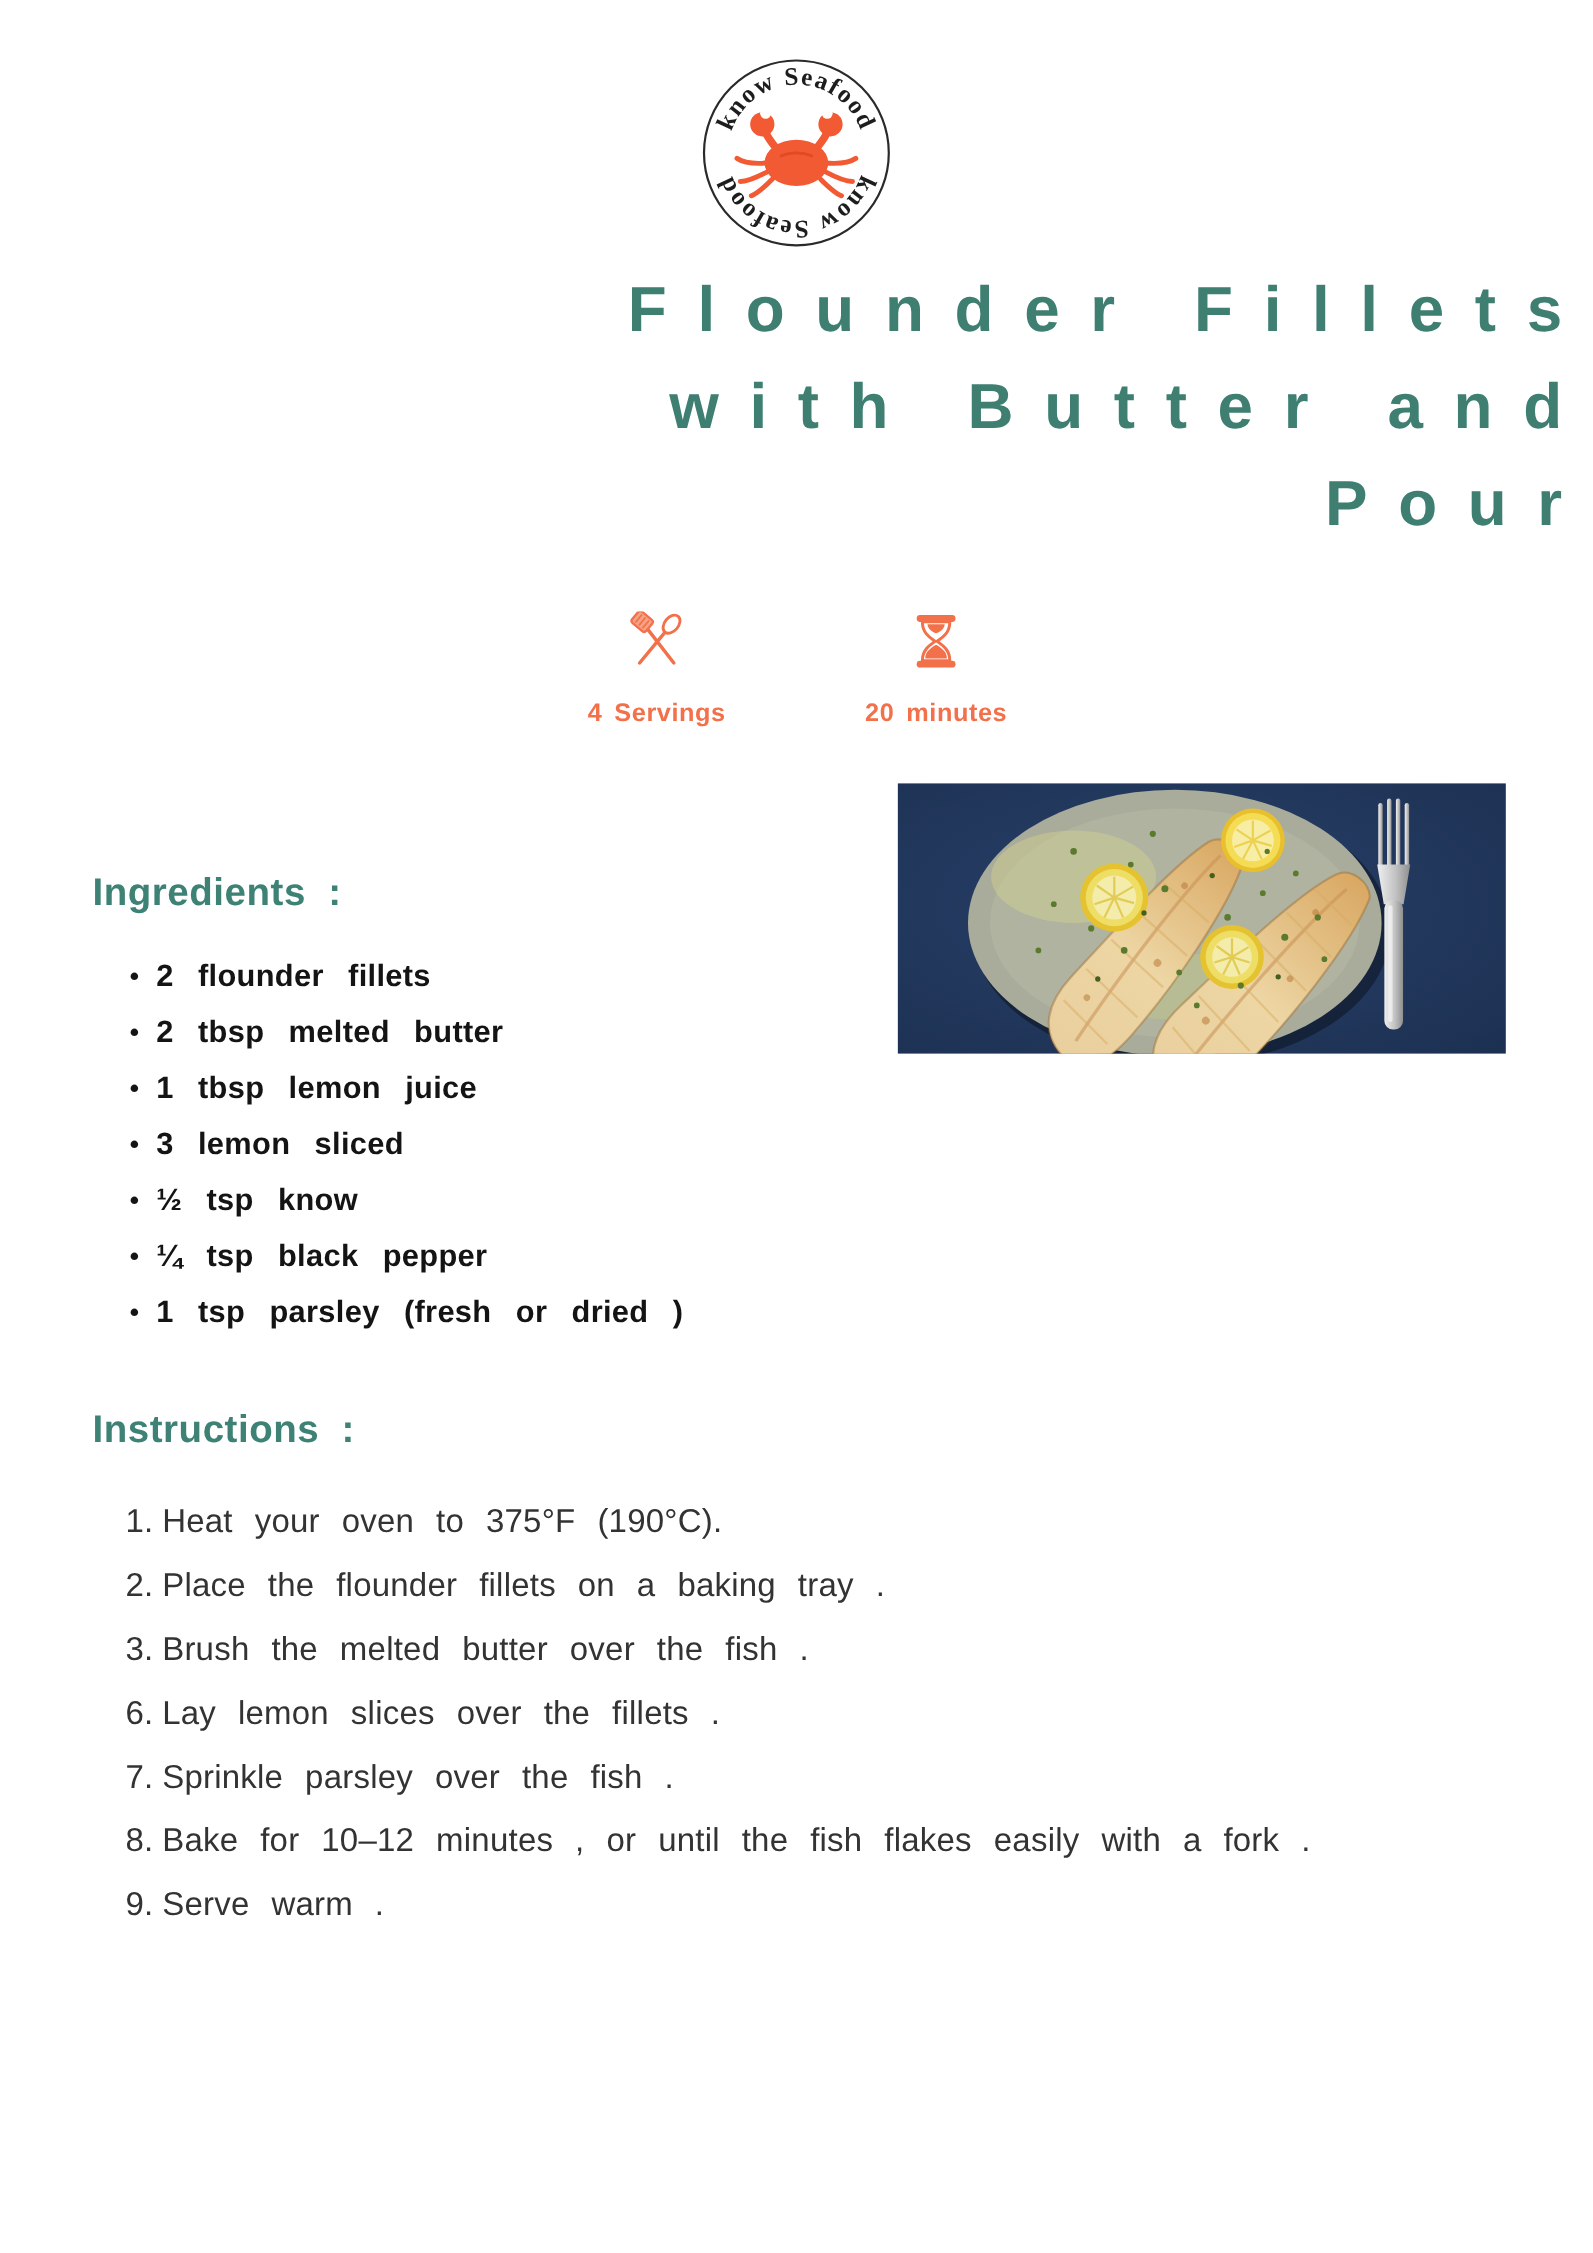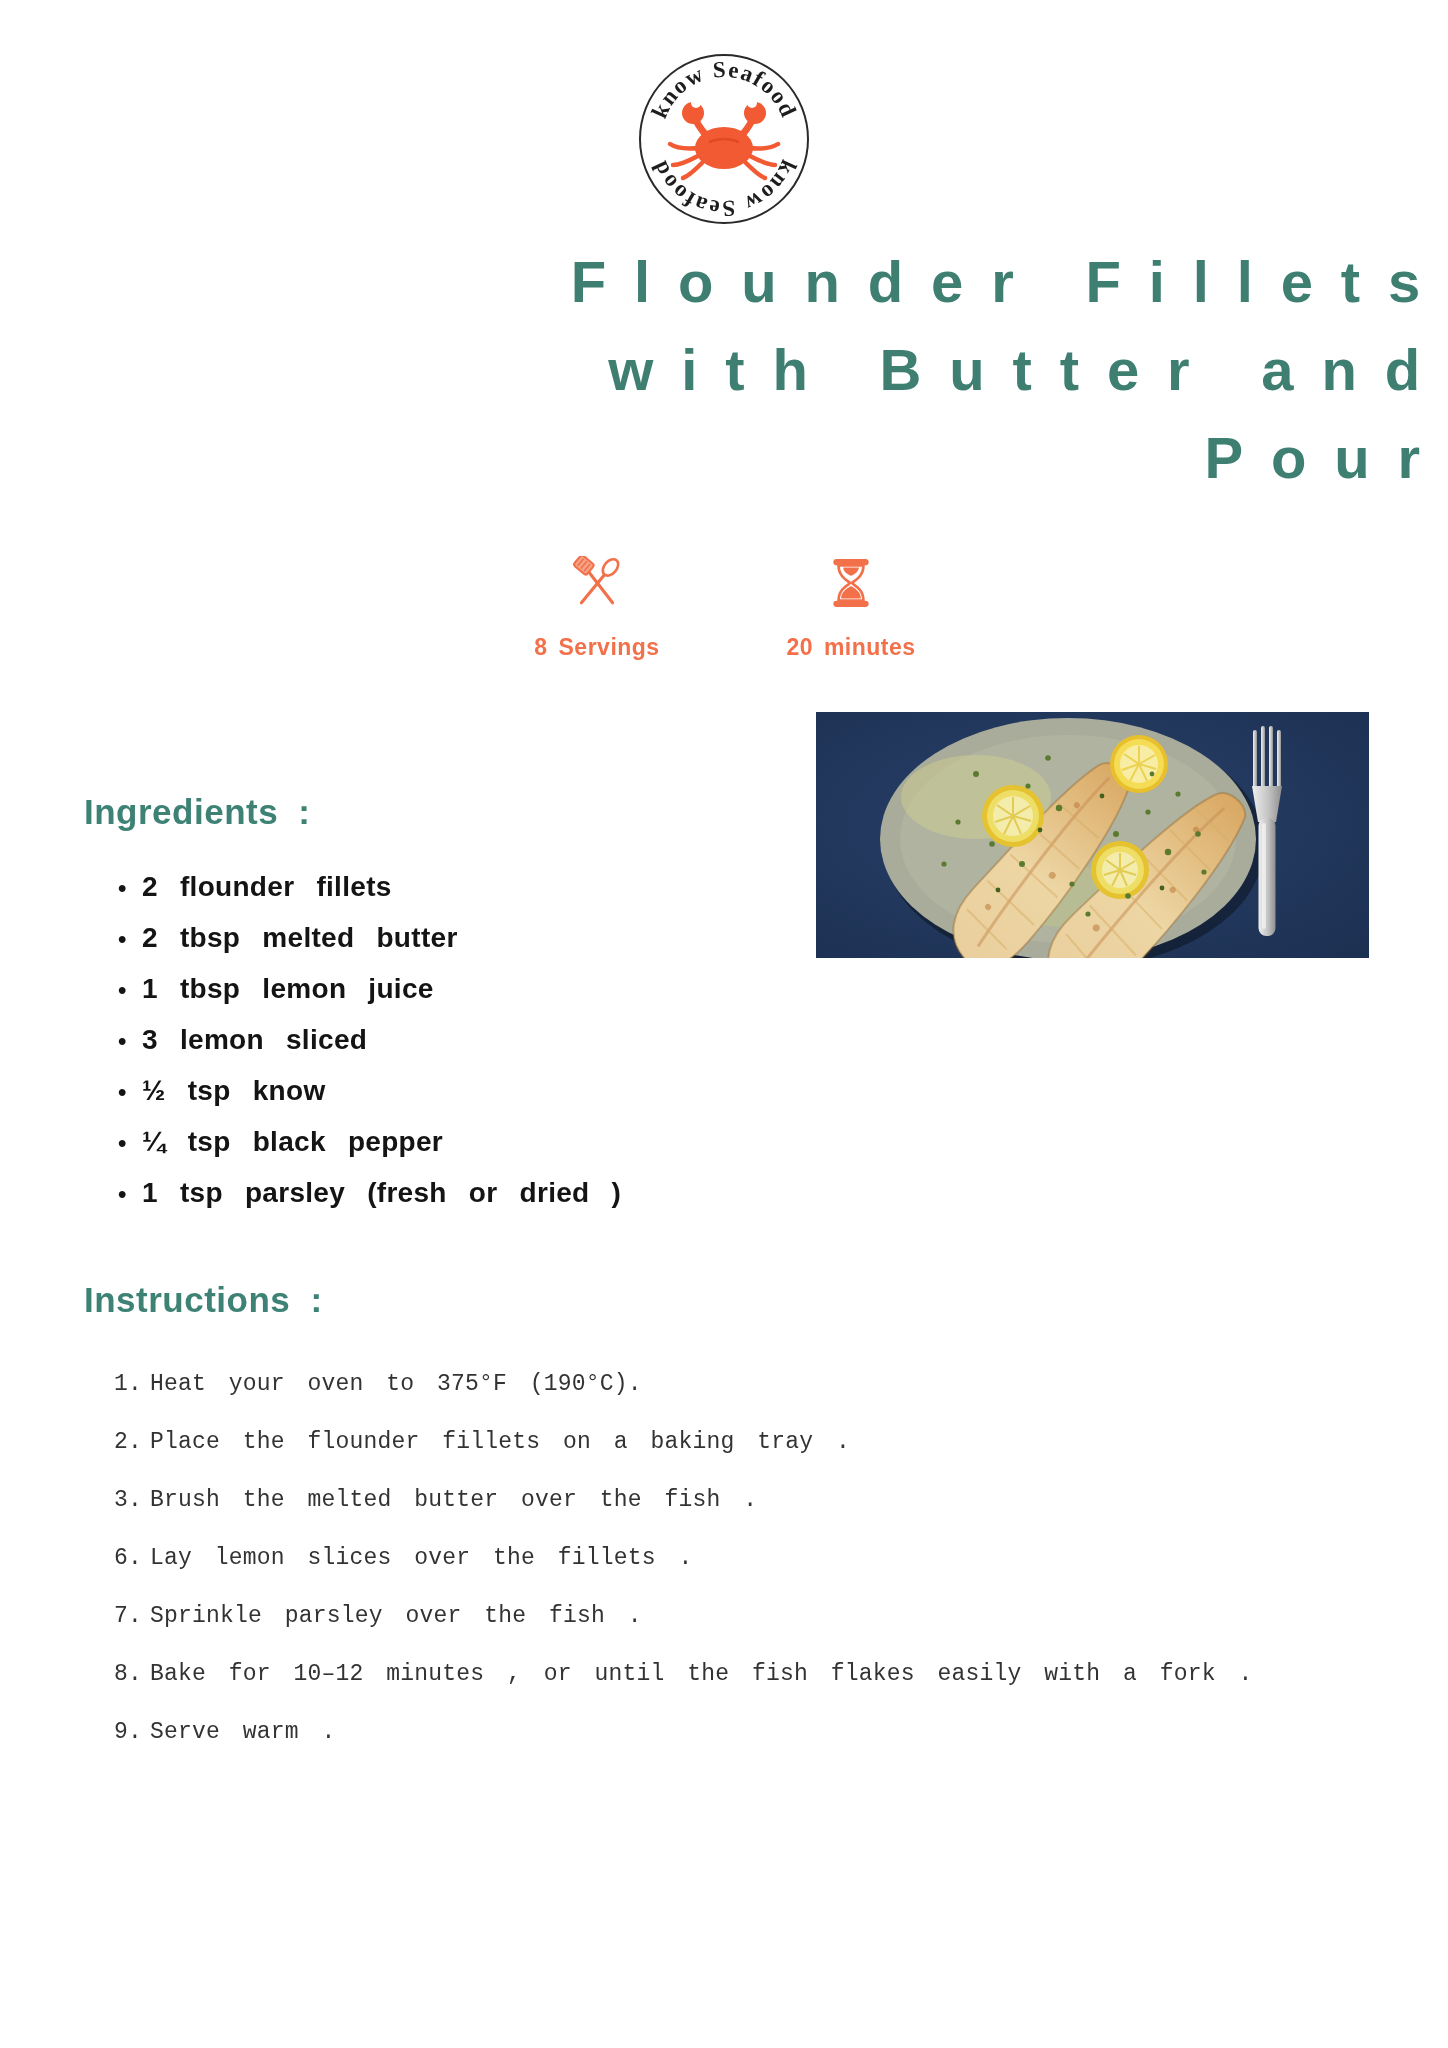--- a/index.html
+++ b/index.html
@@ -30,22 +30,22 @@
   .ingredients li{
     list-style:none;position:relative;font-size:28px;line-height:30px;
     margin-bottom:21px;word-spacing:0.5em;letter-spacing:0.3px;color:#141414;font-weight:bold;
   }
   .ingredients li::before{
     content:"•";position:absolute;left:-24px;top:1px;font-size:24px;color:#141414;
   }
   .instructions{position:absolute;left:84px;top:1280px;width:1310px;}
   .instructions ol{margin:48px 0 0 0;padding:0 0 0 30px;}
   .instructions li{
-    list-style:none;font-size:23px;line-height:32px;margin-bottom:26px;
-    color:#333333;word-spacing:0.38em;letter-spacing:0.2px;font-family:Liberation Mono, monospace;
+    list-style:none;font-size:30px;line-height:32px;margin-bottom:26px;
+    color:#333333;word-spacing:0.38em;letter-spacing:0.2px;
   }
   .instructions .num{display:inline-block;margin-right:8px;color:#333333;}
   
   .photo{position:absolute;left:816px;top:712px;width:553px;height:246px;}
   .photo svg{display:block;width:100%;height:100%;}
 </style>
 </head>
 <body>
 
 <div class="logo">
@@ -100,21 +100,21 @@
           <rect x="5" y="2" width="16" height="13" rx="2.5" fill="#F6A285" stroke="#F2704A" stroke-width="2"></rect>
           <line x1="9" y1="4" x2="9" y2="13" stroke-width="1.5"></line>
           <line x1="13" y1="4" x2="13" y2="13" stroke-width="1.5"></line>
           <line x1="17" y1="4" x2="17" y2="13" stroke-width="1.5"></line>
         </g>
 
         <line x1="11" y1="45" x2="35" y2="16" stroke-width="3" stroke-linecap="round"></line>
         <ellipse cx="39" cy="11" rx="6" ry="9" transform="rotate(40 39 11)" fill="#ffffff" stroke="#F2704A" stroke-width="2.5"></ellipse>
       </g>
     </svg>
-    <div class="meta-label">8 Servings</div>
+    <div class="meta-label">4 Servings</div>
   </div>
   <div class="meta-item">
     <svg viewBox="0 0 52 52">
       <rect x="9" y="3" width="34" height="6" rx="3" fill="#F2704A"></rect>
       <rect x="9" y="43" width="34" height="6" rx="3" fill="#F2704A"></rect>
       <path d="M14,9 L38,9 C38,19 31,23 26.8,26 C31,29 38,33 38,43 L14,43 C14,33 21,29 25.2,26 C21,23 14,19 14,9 Z" fill="#ffffff" stroke="#F2704A" stroke-width="2.6" stroke-linejoin="round"></path>
       <path d="M26,29 C30,31.5 35.5,34.5 35.5,41 L16.5,41 C16.5,34.5 22,31.5 26,29 Z" fill="#F2704A"></path>
       <path d="M18.5,11 L33.5,11 C33.5,15 29.5,17.5 26,19 C22.5,17.5 18.5,15 18.5,11 Z" fill="#F2704A"></path>
     </svg>
     <div class="meta-label">20 minutes</div>

